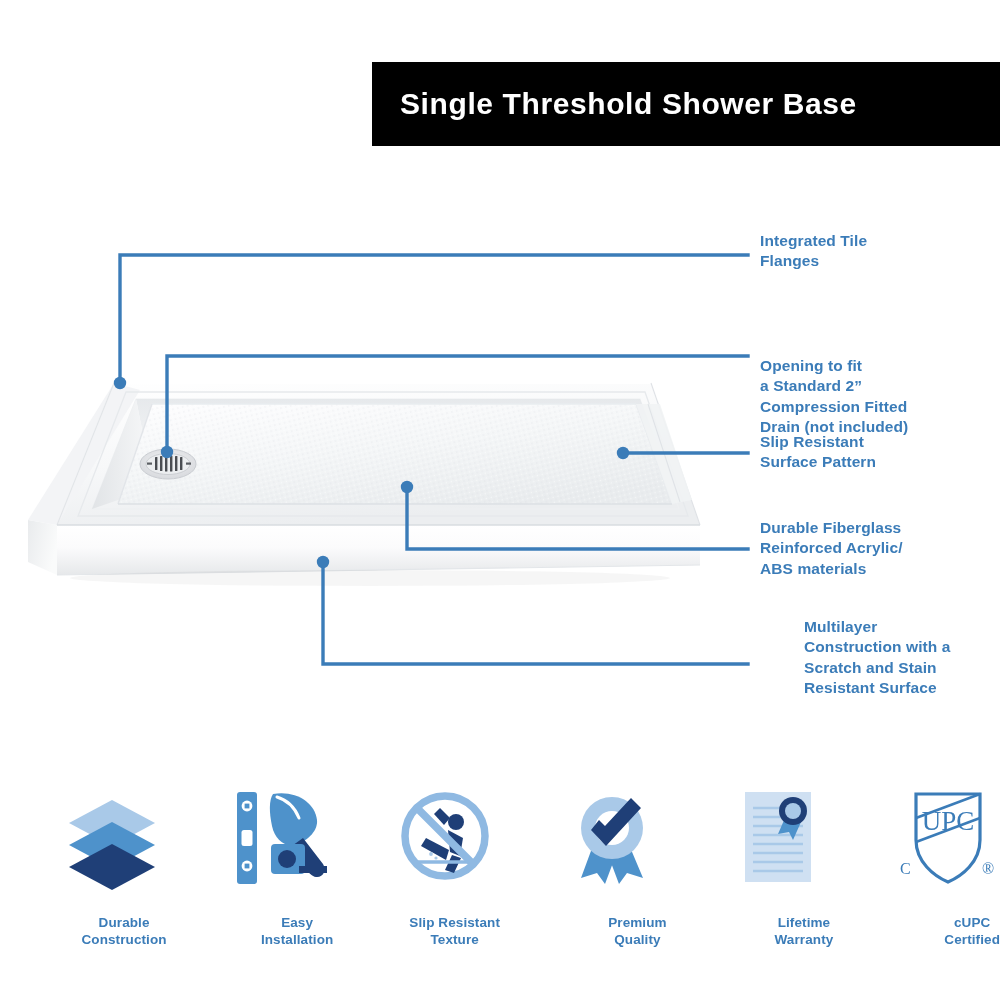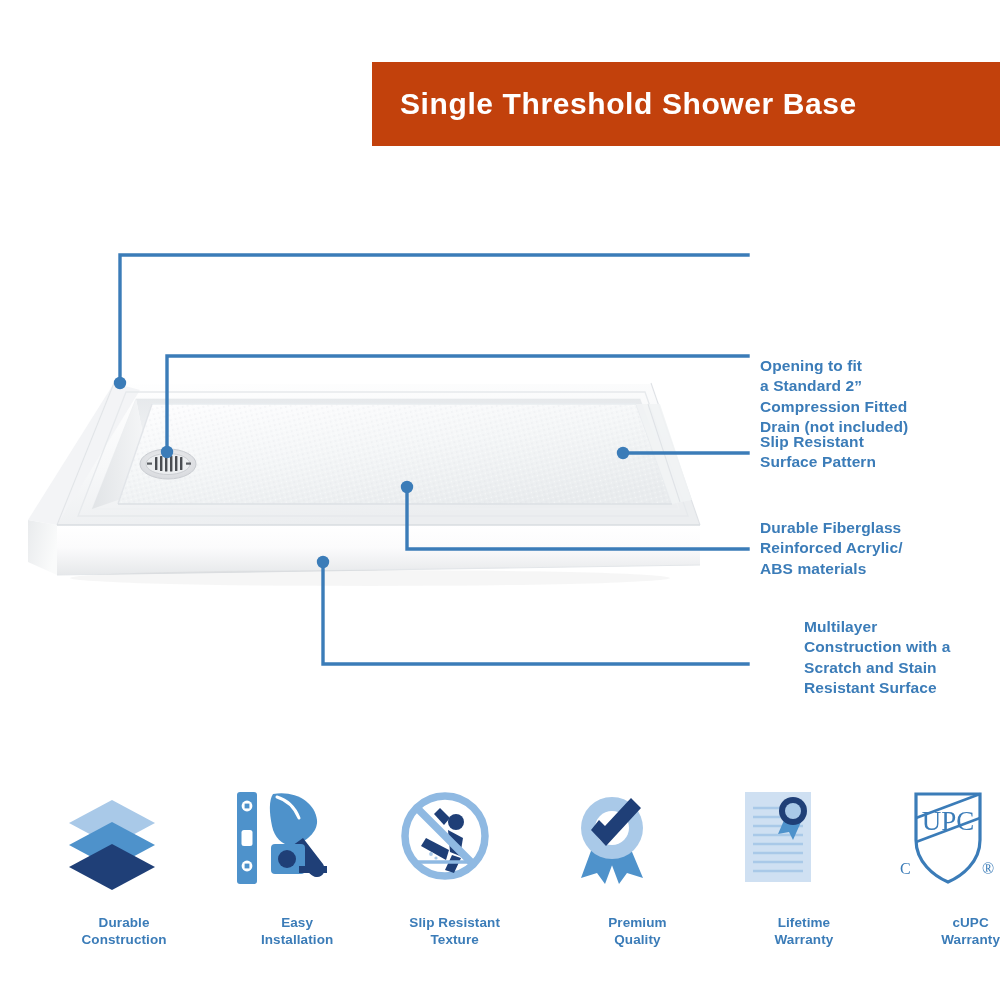--- a/index.html
+++ b/index.html
@@ -2,21 +2,21 @@
 <html><head>
 <meta charset="utf-8">
 <style>
   html,body{margin:0;padding:0;}
   body{width:1000px;height:1000px;background:#ffffff;
        font-family:"Liberation Sans",sans-serif;overflow:hidden;position:relative;}
   #stage{position:absolute;inset:0;width:1000px;height:1000px;}
 
   
   .title-bar{position:absolute;left:372px;top:62px;width:628px;height:84px;
-             background:#c2410c;display:flex;align-items:center;}
+             background:#000000;display:flex;align-items:center;}
   .title-text{color:#ffffff;font-size:30px;font-weight:bold;letter-spacing:.6px;
               padding-left:28px;white-space:nowrap;}
 
   
   .layer{position:absolute;left:0;top:0;width:1000px;height:1000px;}
   .layer.lines{pointer-events:none;}
 
   
   .callout{position:absolute;color:#3b7cb8;font-size:15.5px;font-weight:bold;
            line-height:1.32;white-space:pre-line;letter-spacing:.1px;}
@@ -142,20 +142,22 @@
       <circle cx="623" cy="453" r="6.2"></circle>
       <circle cx="407" cy="487" r="6.2"></circle>
       <circle cx="323" cy="562" r="6.2"></circle>
     </g>
   </svg>
 
   <div class="title-bar">
     <div class="title-text">Single Threshold Shower Base</div>
   </div>
 
+  <div class="callout" id="co0">Integrated Tile
+Flanges</div>
   <div class="callout" id="co1">Opening to fit
 a Standard 2”
 Compression Fitted
 Drain (not included)</div>
   <div class="callout" id="co2">Slip Resistant
 Surface Pattern</div>
   <div class="callout" id="co3">Durable Fiberglass
 Reinforced Acrylic/
 ABS materials</div>
   <div class="callout" id="co4">Multilayer
@@ -260,17 +262,17 @@
     <div class="feature">
       <svg class="art" viewBox="0 0 110 118">
         <path d="M26,16 L90,16 L90,62 C90,84 72,98 58,104 C44,98 26,84 26,62 Z" fill="none" stroke="#3b7cb8" stroke-width="3.2"></path>
         <line x1="26" y1="40" x2="90" y2="16" stroke="#3b7cb8" stroke-width="2.6"></line>
         <line x1="26" y1="64" x2="90" y2="40" stroke="#3b7cb8" stroke-width="2.6"></line>
         <text x="58" y="52" text-anchor="middle" fill="#3b7cb8" font-family="'Liberation Serif',serif" font-size="27">UPC</text>
         <text x="10" y="96" fill="#3b7cb8" font-family="'Liberation Serif',serif" font-size="16">C</text>
         <text x="92" y="96" fill="#3b7cb8" font-family="'Liberation Serif',serif" font-size="16">®</text>
       </svg>
       <div class="cap">cUPC
-Warranty</div>
+Certified</div>
     </div>
 
   </div>
 </div>
 
 </body></html>

